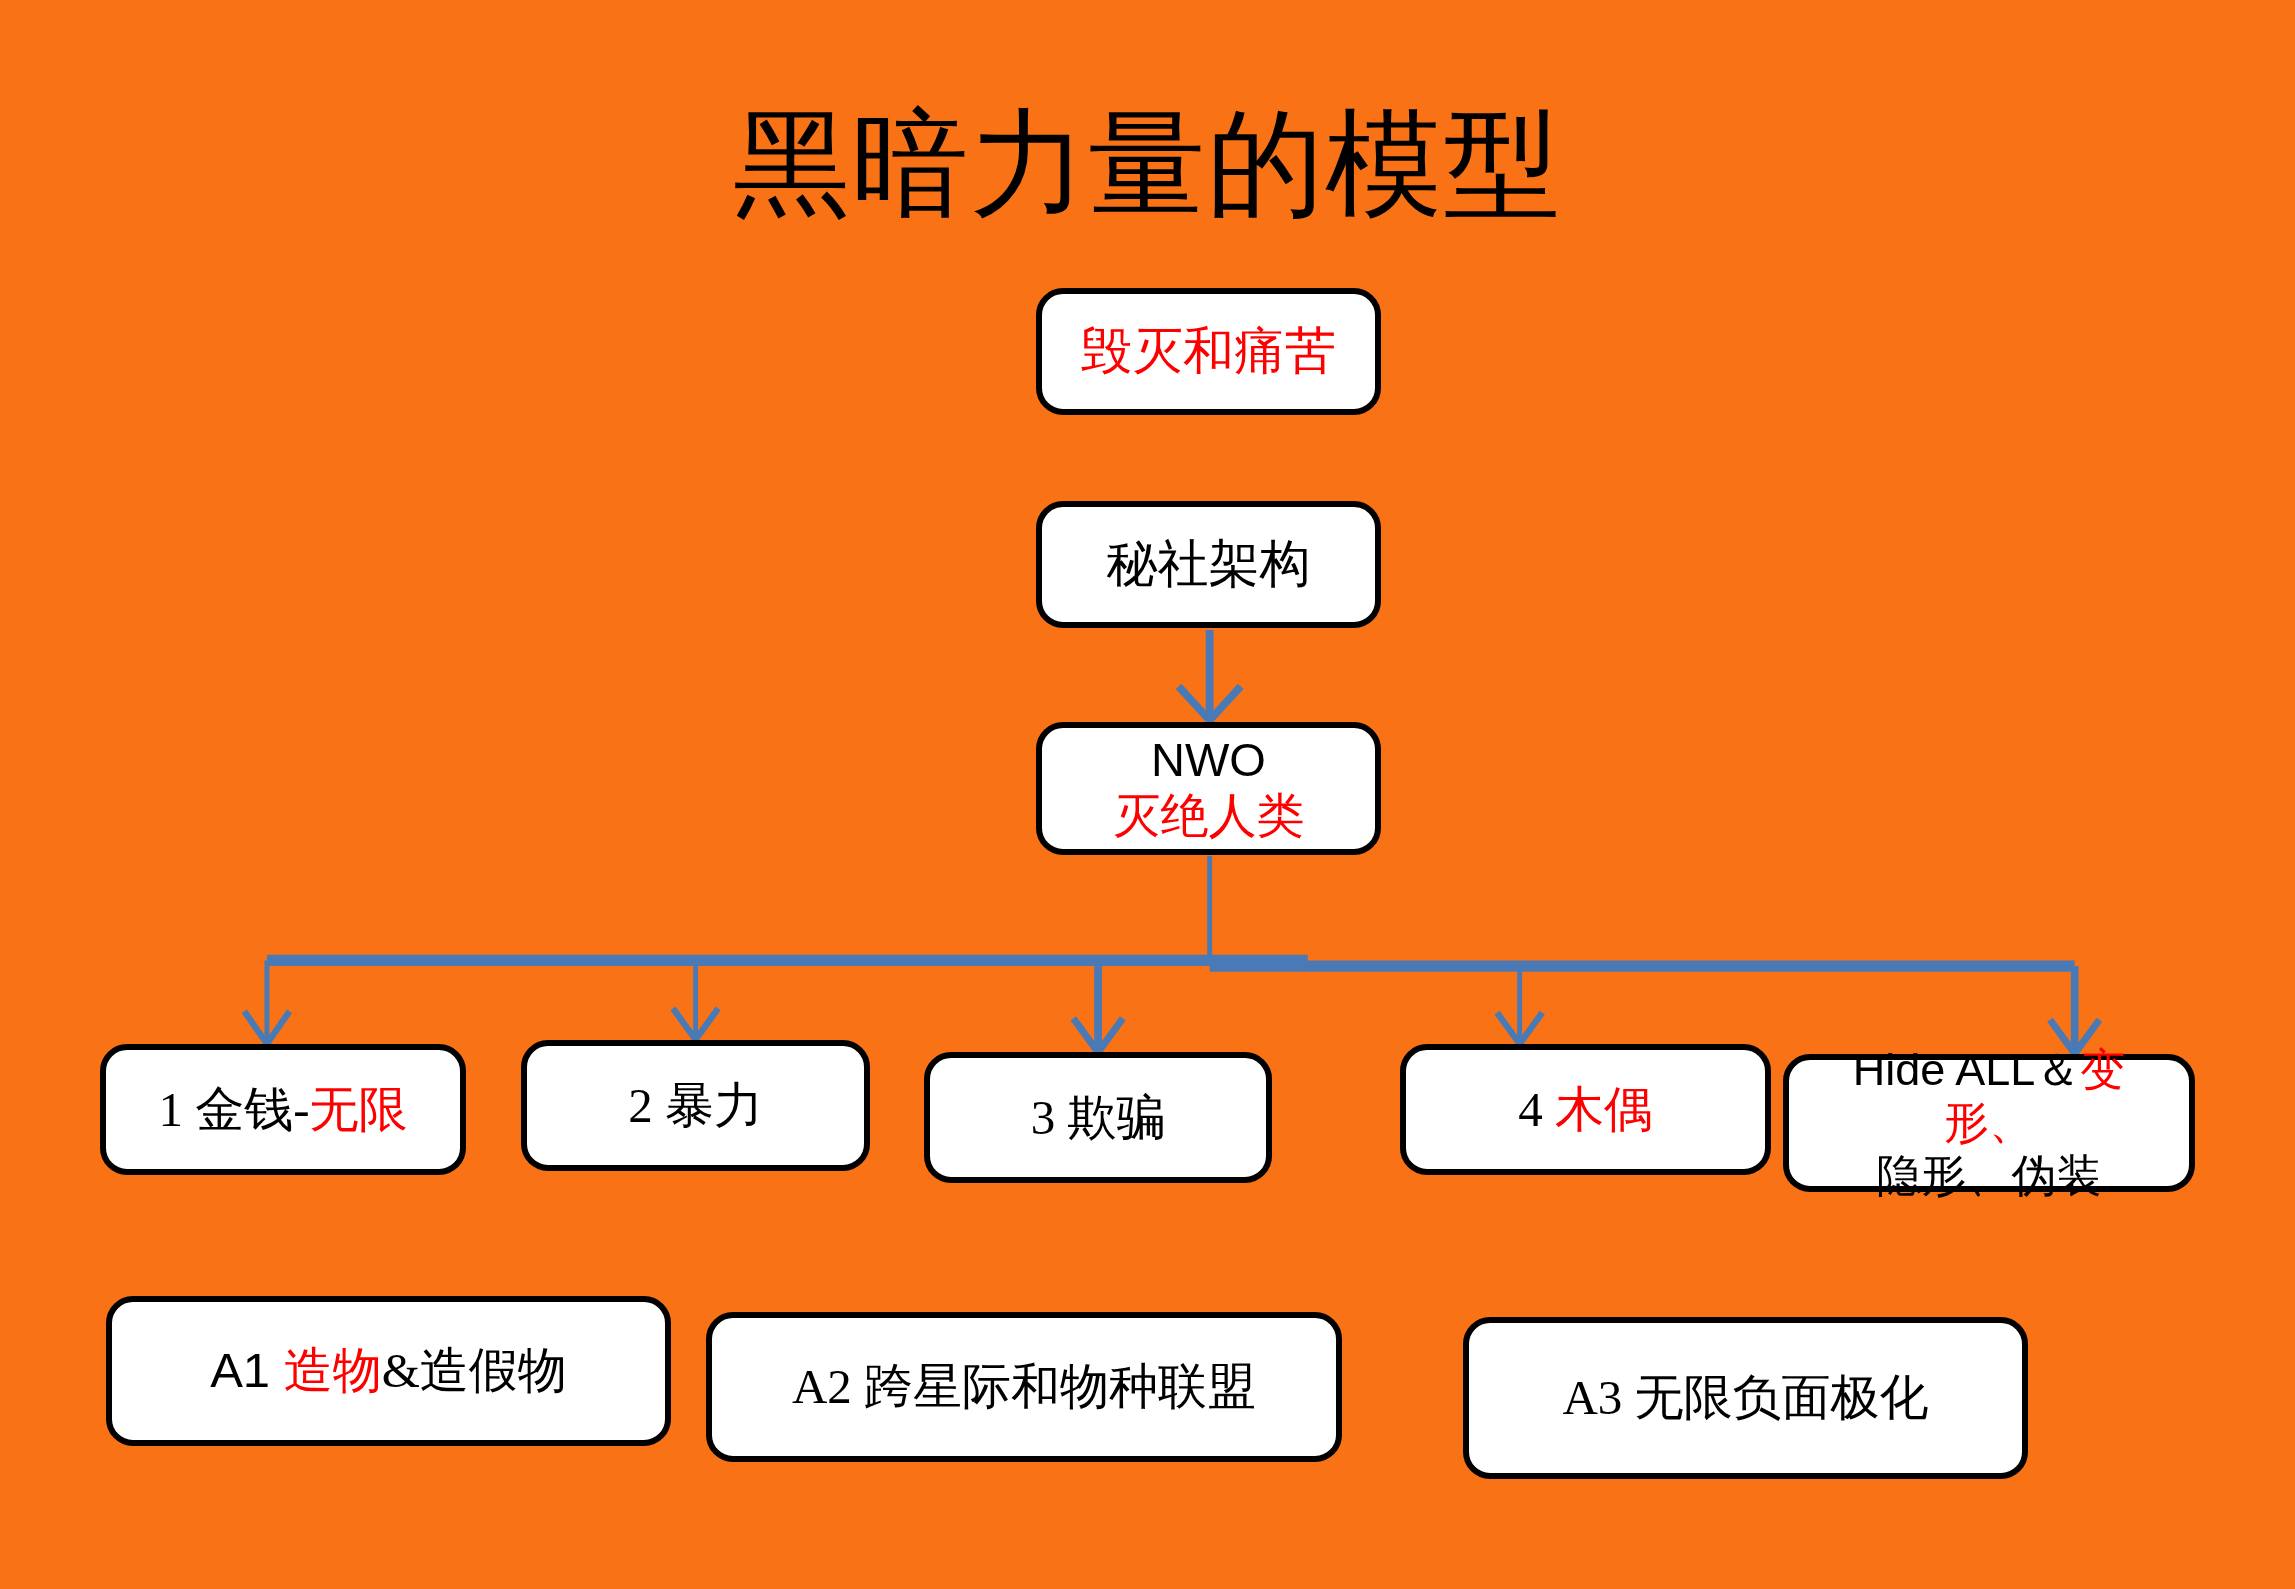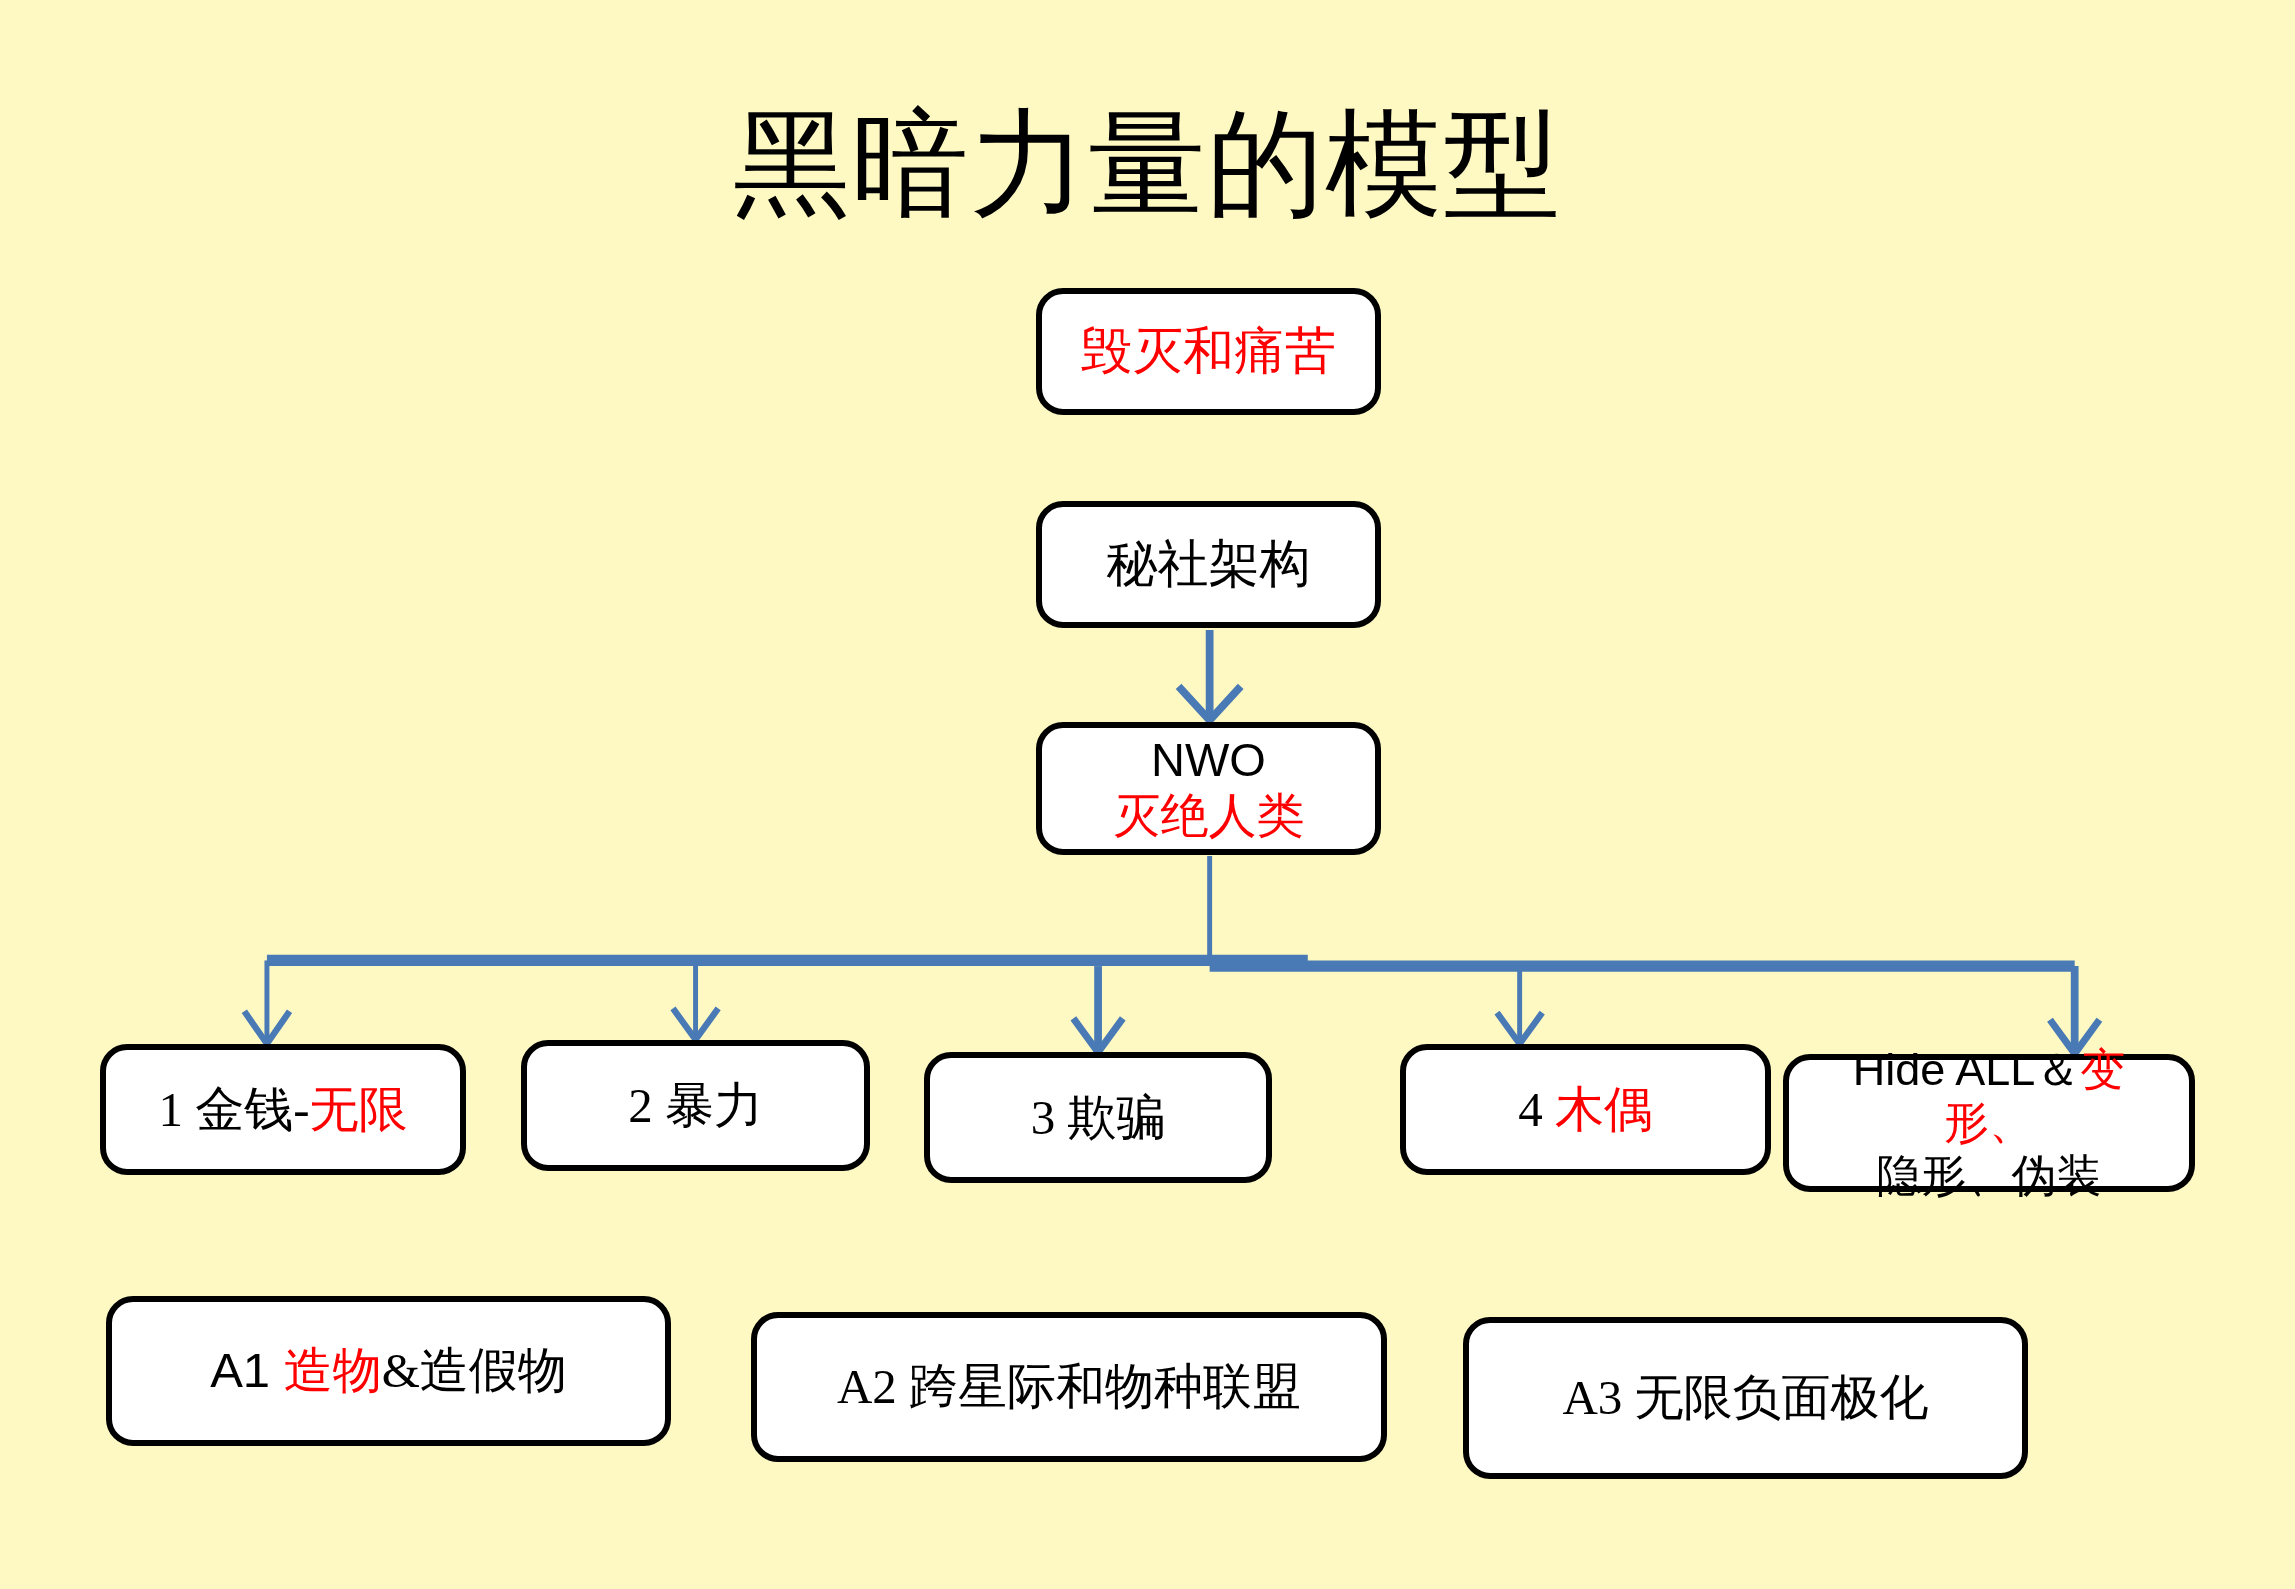--- a/index.html
+++ b/index.html
@@ -4,21 +4,21 @@
 <style>
   html, body {
     margin: 0;
     padding: 0;
     background: #ffffff;
   }
   #canvas {
     position: relative;
     width: 2295px;
     height: 1589px;
-    background: #fef9c3;
+    background: #f97316;
     overflow: hidden;
     font-family: "Liberation Serif", "DejaVu Serif", serif;
   }
 
   
   #title {
     position: absolute;
     left: 0;
     top: 106px;
     width: 2295px;
@@ -58,21 +58,21 @@
   #node-nwo .l1  { font-family: "Liberation Sans", "DejaVu Sans", sans-serif; font-size: 47px; display:block; }
   #node-nwo .l2  { display:block; font-size: 48px; }
 
   #node-c1 { left: 100px;  top: 1044px; width: 366px; height: 131px; font-size: 49px; }
   #node-c2 { left: 521px;  top: 1040px; width: 349px; height: 131px; font-size: 49px; }
   #node-c3 { left: 924px; top: 1052px; width: 348px; height: 131px; font-size: 49px; }
   #node-c4 { left: 1400px; top: 1044px; width: 371px; height: 131px; font-size: 49px; }
   #node-c5 { left: 1783px; top: 1054px; width: 412px; height: 138px; font-size: 45px; align-items: center; }
 
   #node-a1 { left: 106px;  top: 1296px; width: 565px; height: 150px; font-size: 49px; }
-  #node-a2 { left: 706px; top: 1312px; width: 636px; height: 150px; font-size: 49px; margin-left: 45px; }
+  #node-a2 { left: 706px; top: 1312px; width: 636px; height: 150px; font-size: 49px; }
   #node-a3 { left: 1463px; top: 1317px; width: 565px; height: 162px; font-size: 49px; }
 
   
   #connectors {
     position: absolute;
     left: 0;
     top: 0;
     width: 2295px;
     height: 1589px;
     z-index: 1;

